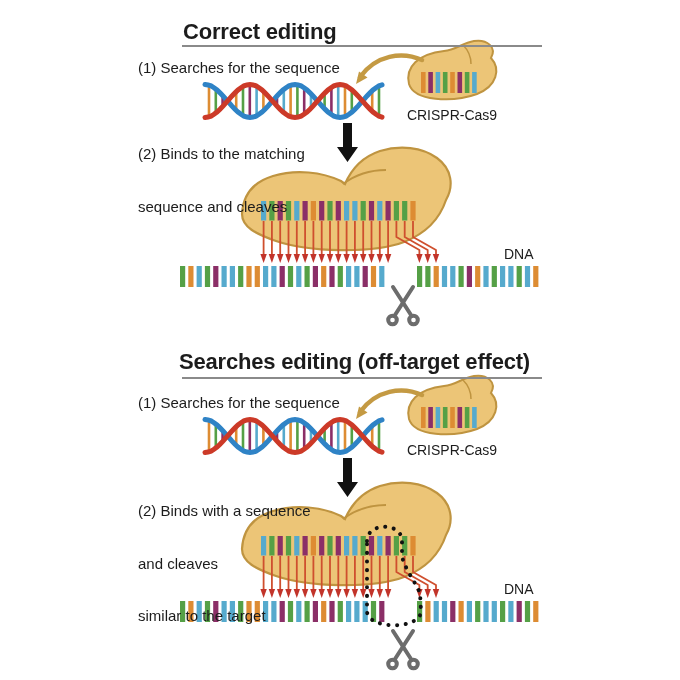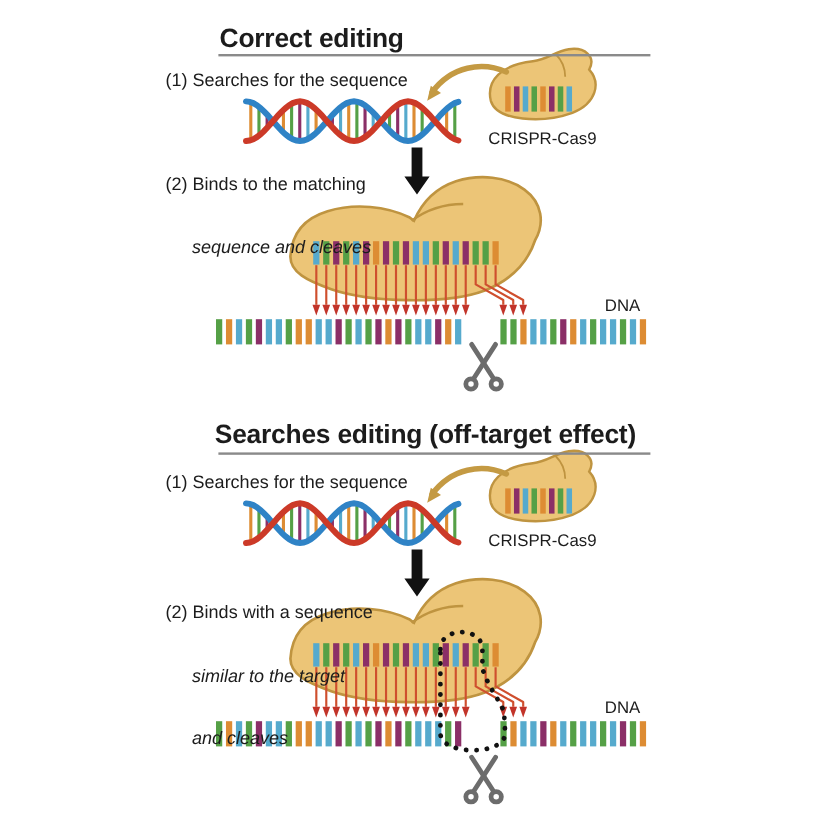--- a/index.html
+++ b/index.html
@@ -2,21 +2,21 @@
 <html><head>
 <meta charset="utf-8">
 <style>
   html,body{margin:0;padding:0;background:#fff;}
   #stage{position:relative;width:576px;height:680px;background:#ffffff;overflow:hidden;
          font-family:"Liberation Sans",sans-serif;color:#1c1c1c;}
   .t{position:absolute;white-space:pre;color:#1c1c1c;}
   .title{font-size:22px;font-weight:700;letter-spacing:-0.2px;}
   .rule{position:absolute;height:2px;background:#8a8a8a;}
   .step{font-size:15px;line-height:17.5px;}
-  .step .cont{margin-left:22px;font-style:italic;}
+  .step .cont{}
   .lbl{font-size:14px;}
   .center{text-align:center;}
   svg{position:absolute;left:0;top:0;}
 </style>
 </head>
 <body>
 
 <div id="stage">
 
   <svg id="art" width="680" height="680" viewBox="0 0 680 680">
@@ -351,20 +351,20 @@
 
   <div class="t lbl" style="left:504px;top:246px;">DNA</div>
 
   <div class="t title" style="left:179px;top:349px;">Searches editing (off-target effect)</div>
   <div class="rule" style="left:182px;top:377px;width:360px;"></div>
 
   <div class="t step" style="left:138px;top:394px;">(1) Searches for the sequence</div>
 
   <div class="t step" style="left:138px;top:467px;">
     <div>(2) Binds with a sequence</div>
+    <div class="cont">and cleaves</div>
     <div class="cont">similar to the target</div>
-    <div class="cont">and cleaves</div>
   </div>
 
   <div class="t lbl center" style="left:402px;top:442px;width:100px;">CRISPR-Cas9</div>
 
   <div class="t lbl" style="left:504px;top:581px;">DNA</div>
 </div>
 
 </body></html>

